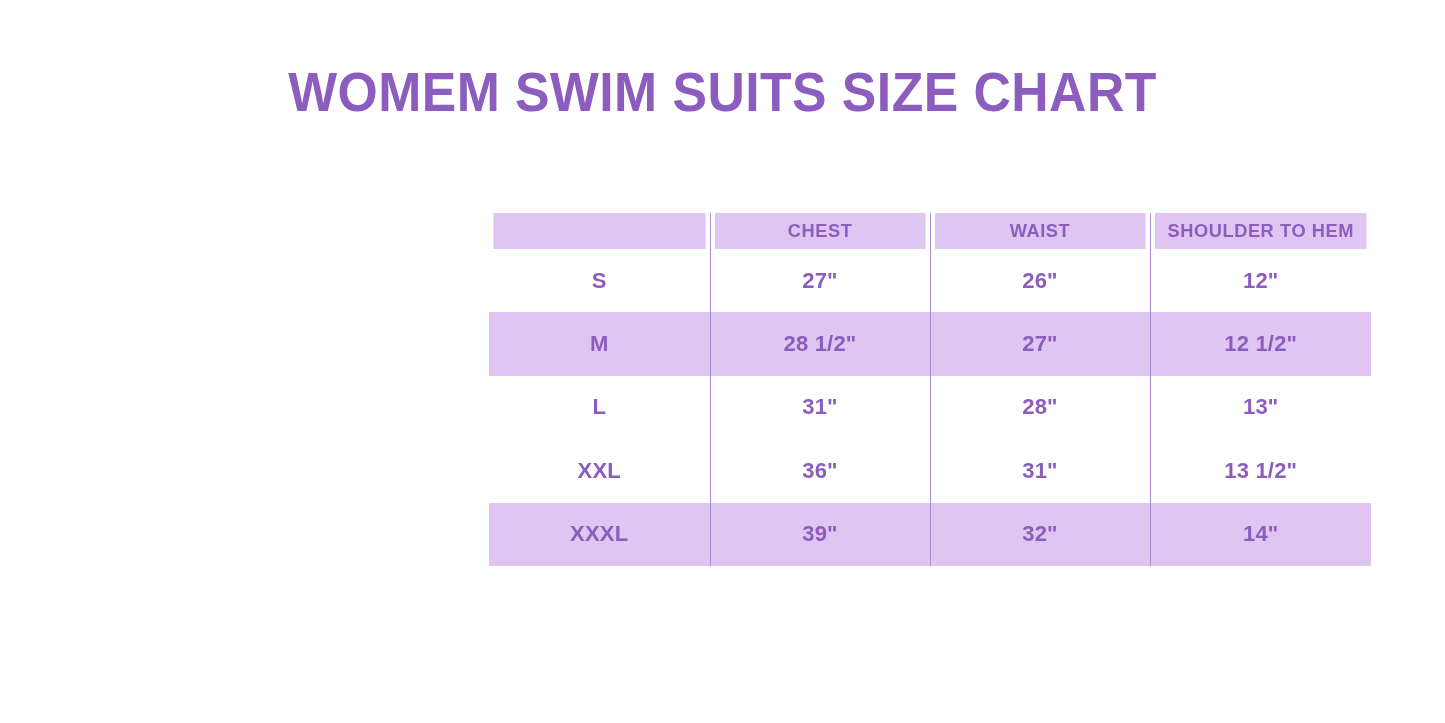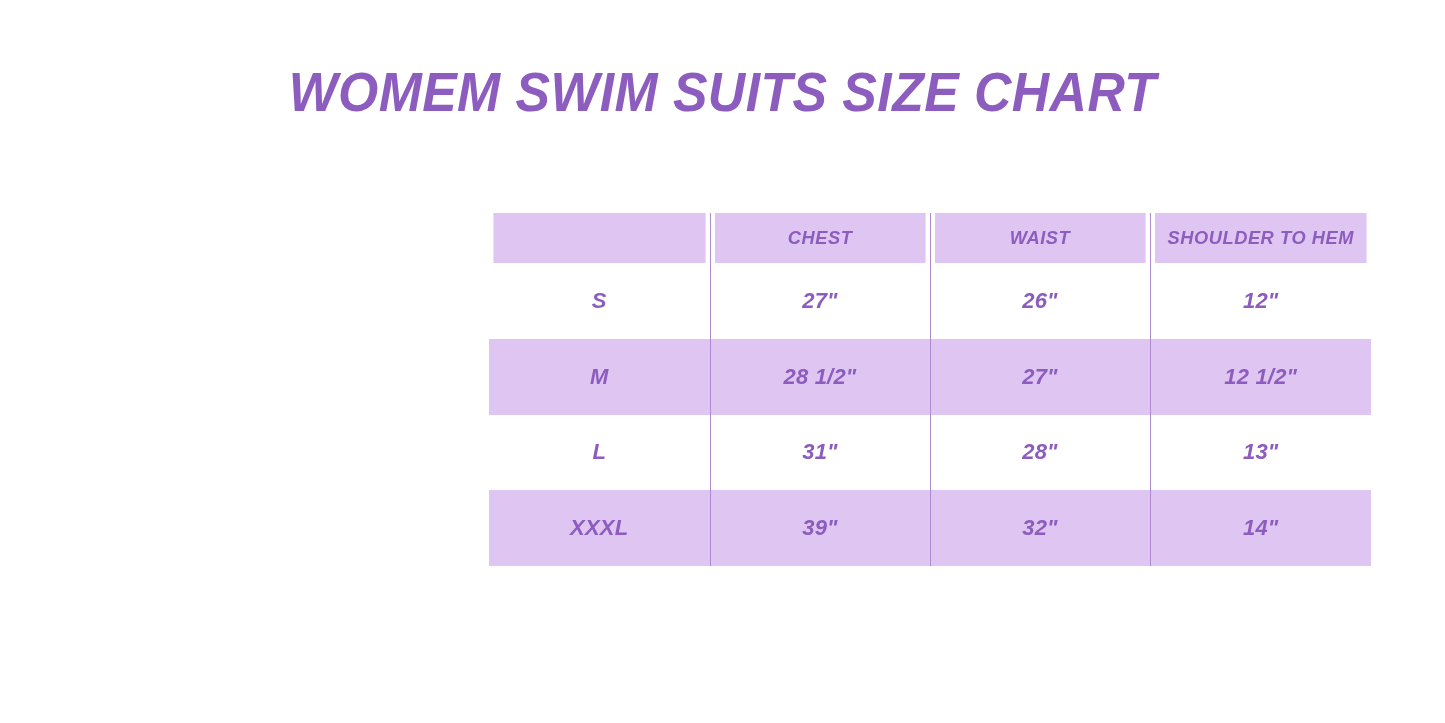--- a/index.html
+++ b/index.html
@@ -10,21 +10,20 @@
     background: #ffffff;
     font-family: "Liberation Sans", sans-serif;
     overflow: hidden;
   }
 
   #page {
     position: relative;
     width: 1445px;
     height: 723px;
     background: #ffffff;
-    font-style: italic;
   }
 
   
   #chart-title {
     position: absolute;
     left: 0;
     top: 57px;
     width: 1445px;
     text-align: center;
     font-size: 55px;
@@ -70,21 +69,21 @@
     padding: 0;
   }
 
   
   table#size-table th:not(:first-child),
   table#size-table td:not(:first-child) {
     border-left: 1.5px solid #AE8AD0;
   }
 
   
-  table#size-table thead tr { height: 50px; }
+  table#size-table thead tr { height: 36px; }
   table#size-table thead th {
     background: #DFC6F2;
     font-size: 19px;
     letter-spacing: 0.6px;
     transform: scaleX(0.96);
   }
 
   
   table#size-table tbody tr { height: 50.5px; }
   table#size-table tbody td {
@@ -131,20 +130,26 @@
           <td>28 1/2"</td>
           <td>27"</td>
           <td>12 1/2"</td>
         </tr>
         <tr class="row-plain">
           <td class="size-cell">L</td>
           <td>31"</td>
           <td>28"</td>
           <td>13"</td>
         </tr>
+        <tr class="row-plain">
+          <td class="size-cell">XXL</td>
+          <td>36"</td>
+          <td>31"</td>
+          <td>13 1/2"</td>
+        </tr>
         <tr class="row-shaded">
           <td class="size-cell">XXXL</td>
           <td>39"</td>
           <td>32"</td>
           <td>14"</td>
         </tr>
       </tbody>
     </table>
   </div>
 

